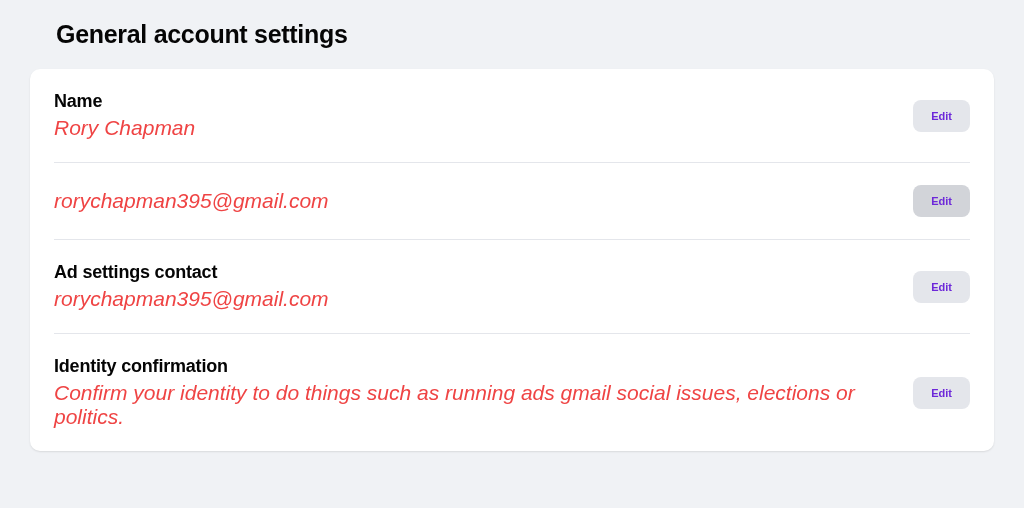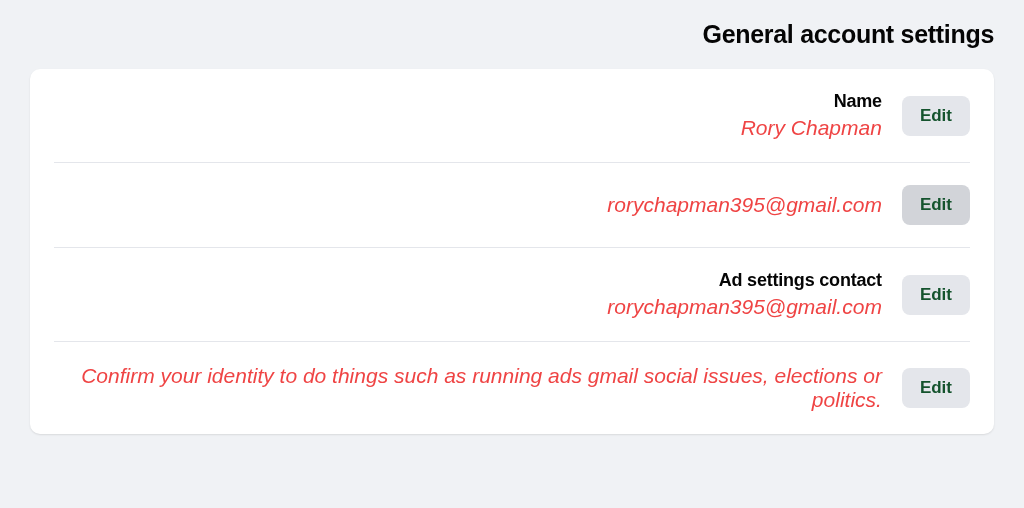--- a/index.html
+++ b/index.html
@@ -1,19 +1,18 @@
 <!DOCTYPE html>
 <html><head>
   <meta charset="utf-8">
   <style>
     * {
       margin: 0;
       padding: 0;
       box-sizing: border-box;
-      text-align: right;
     }
     body {
       background: #f0f2f5;
       font-family: Helvetica, Arial, sans-serif;
       color: #050505;
       width: 1024px;
       height: 508px;
       padding: 0 30px;
     }
     .page-title {
@@ -55,23 +54,23 @@
       font-size: 21px;
       font-weight: 400;
       color: #ef4444;
       font-style: italic;
     }
     .btn {
       background: #e4e6eb;
       border: none;
       border-radius: 8px;
       padding: 10px 18px;
-      font-size: 17px;
+      font-size: 11px;
       font-weight: 600;
-      color: #14532d;
+      color: #6d28d9;
       cursor: pointer;
       font-family: inherit;
     }
     .btn:active,
     .btn-hover {
       background: #d2d4d9;
     }
   </style>
 </head>
 <body>
@@ -98,18 +97,19 @@
   <div class="row">
     <div class="row-text">
       <div class="row-label">Ad settings contact</div>
       <div class="row-value">rorychapman395@gmail.com</div>
     </div>
     <button class="btn">Edit</button>
   </div>
 
   <div class="row">
     <div class="row-text">
+      <div class="row-label">Identity confirmation</div>
       <div class="row-value">Confirm your identity to do things such as running ads gmail social issues, elections or politics.</div>
     </div>
     <button class="btn">Edit</button>
   </div>
 
 </div>
 
 </body></html>

